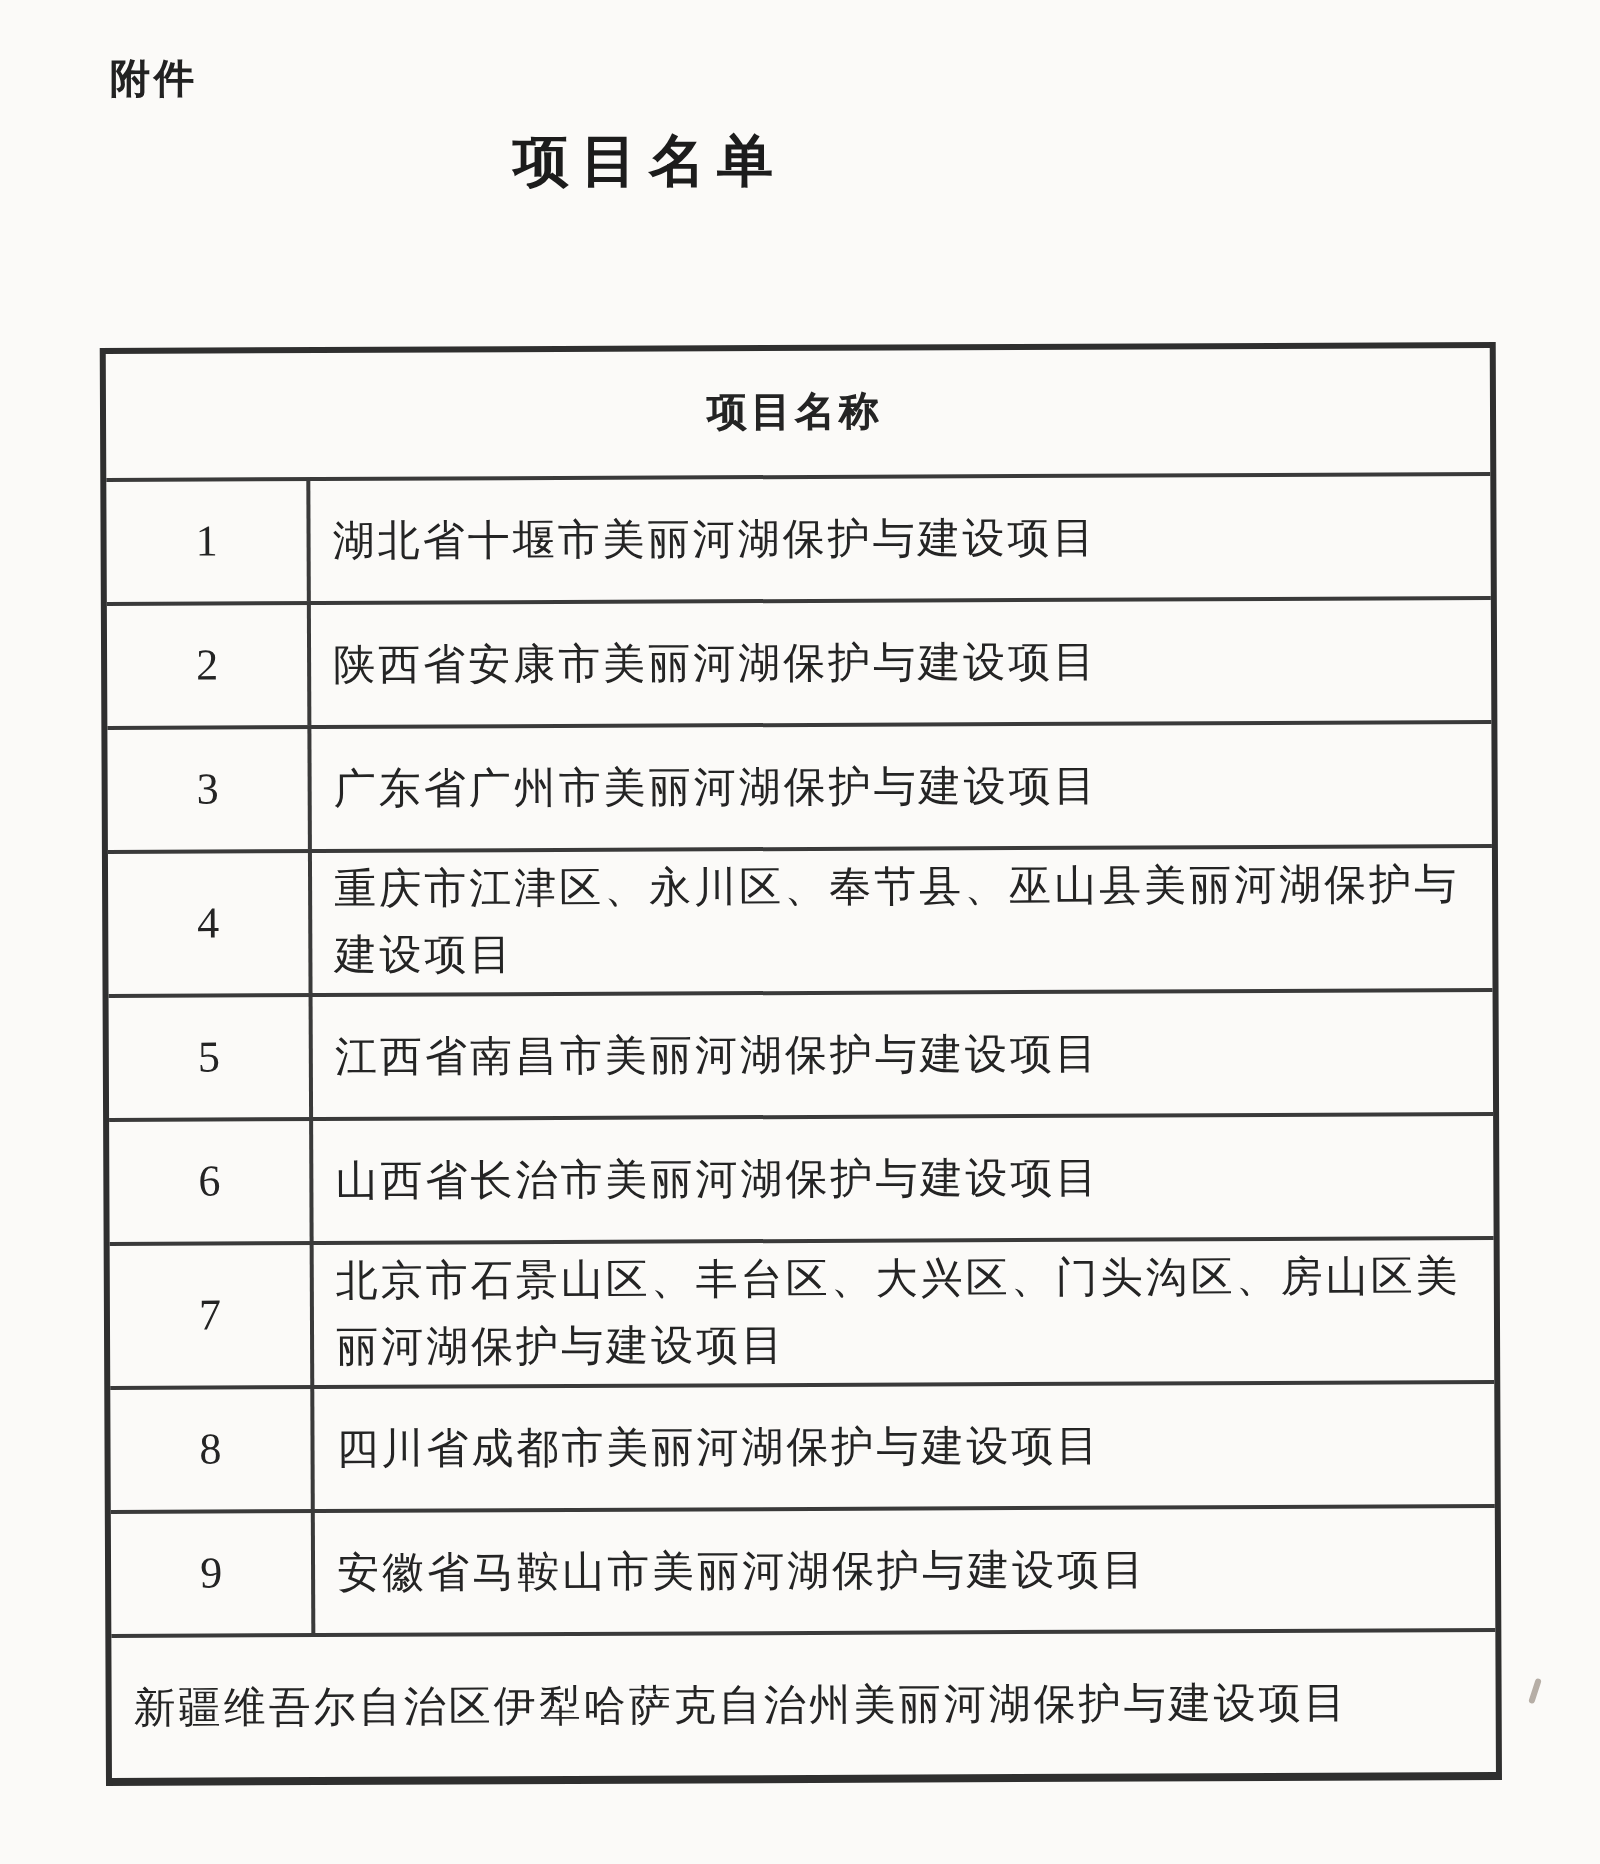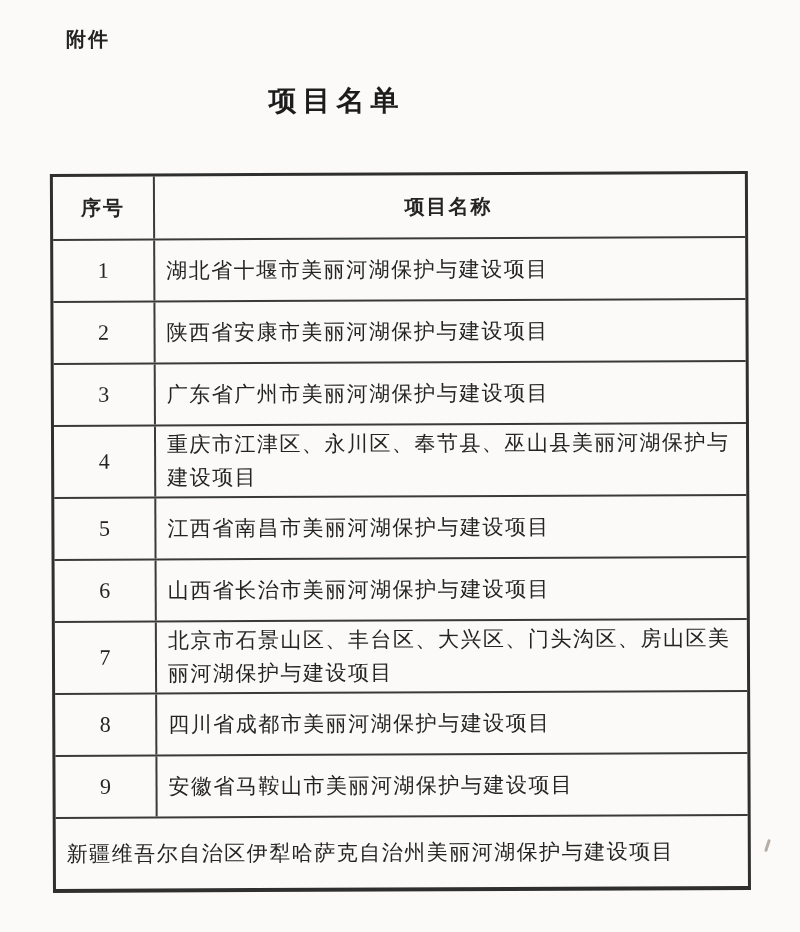--- a/index.html
+++ b/index.html
@@ -10,38 +10,37 @@
     width: 800px;
     height: 932px;
     background: #fbfaf8;
     position: relative;
     overflow: hidden;
     font-family: "Liberation Serif", "DejaVu Serif", serif;
     color: #1f1f1f;
   }
   .attachment-label {
     position: absolute;
-    left: 66px;
+    left: 55px;
     top: 26px;
     font-size: 20px;
     font-weight: bold;
     letter-spacing: 2px;
     color: #222;
   }
   .page-title {
     position: absolute;
     left: 0;
-    top: 82px;
+    top: 62px;
     width: 649px;
     text-align: center;
     font-size: 28px;
     font-weight: bold;
     letter-spacing: 6px;
     color: #1c1c1c;
-    margin-left: 12px;
   }
   .doc-table {
     position: absolute;
     left: 53px;
     top: 174px;
     width: 692px;
     border: 3px solid #2f2f2f;
     border-bottom-width: 4px;
     background: transparent;
     transform: rotate(-0.25deg);
@@ -100,21 +99,20 @@
 </head>
 <body>
 
 <div class="attachment-label">附件</div>
 
 <div class="page-title">项目名单</div>
 
 <div class="doc-table">
 
   <div class="t-row row-header">
-    <div class="cell-no">序号</div>
     <div class="cell-name">项目名称</div>
   </div>
 
   <div class="t-row row-single">
     <div class="cell-no">1</div>
     <div class="cell-name">湖北省十堰市美丽河湖保护与建设项目</div>
   </div>
 
   <div class="t-row row-single">
     <div class="cell-no">2</div>

